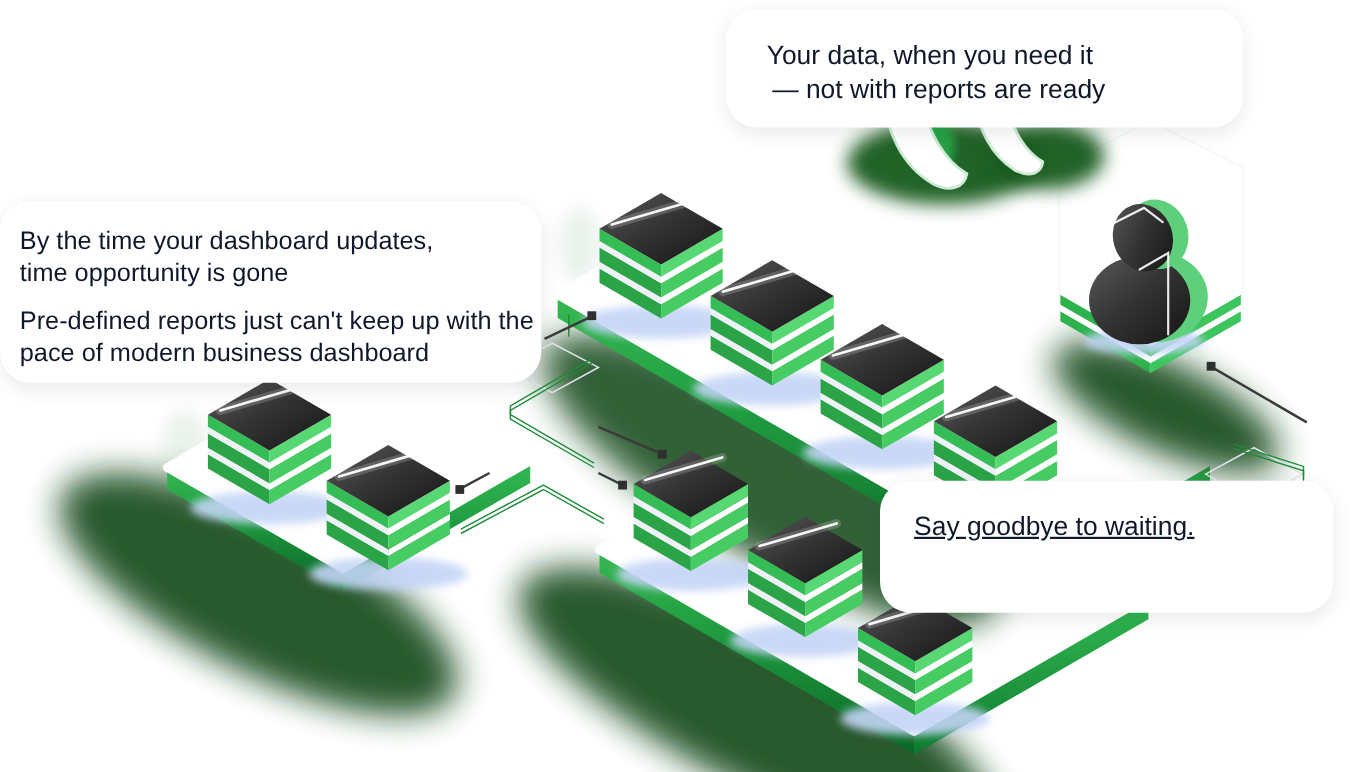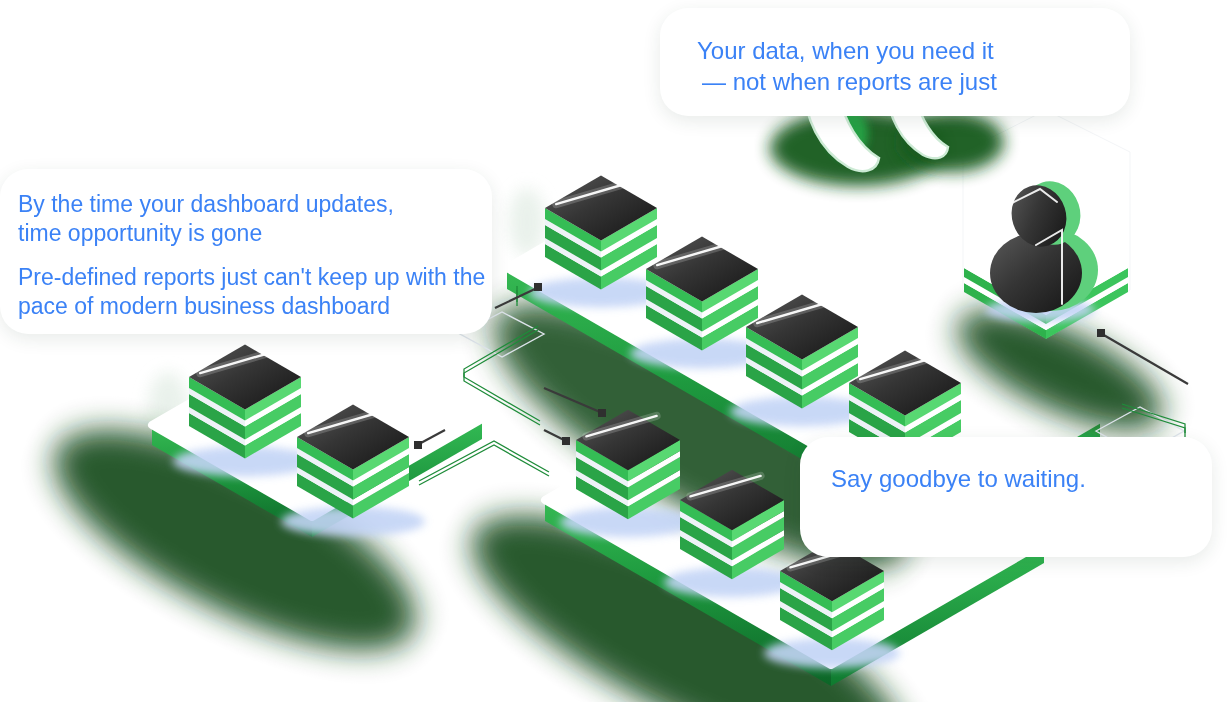--- a/index.html
+++ b/index.html
@@ -3,29 +3,29 @@
 <meta charset="utf-8">
 <style>
   html,body{margin:0;padding:0;background:#ffffff;}
   .stage{
     position:relative;width:1227px;height:702px;background:#ffffff;
     overflow:hidden;font-family:"Liberation Sans",sans-serif;
   }
   #scene{position:absolute;left:0;top:0;}
   .bubble{
     position:absolute;background:#ffffff;border-radius:28px;
-    color:#3b82f6;box-shadow:0 5px 18px rgba(25,60,35,.10);
+    color:#0f172a;box-shadow:0 5px 18px rgba(25,60,35,.10);
     box-sizing:border-box;
   }
   .bubble div{white-space:nowrap;}
   .bubble-top{left:660px;top:8px;width:470px;height:108px;padding:27px 0 0 37px;font-size:24px;line-height:31px;}
   .bubble-top .indent{padding-left:5px;}
-  .bubble-left{left:0;top:169px;width:492px;height:165px;padding:21px 0 0 18px;font-size:23px;line-height:29px;}
+  .bubble-left{left:0;top:183px;width:492px;height:165px;padding:21px 0 0 18px;font-size:23px;line-height:29px;}
   .bubble-left .para-gap{height:15px;}
-  .bubble-br{left:800px;top:437px;width:412px;height:120px;padding:24px 0 0 31px;font-size:24px;line-height:35px;}
+  .bubble-br{left:800px;top:437px;width:412px;height:120px;padding:24px 0 0 31px;font-size:24px;line-height:35px;text-decoration:underline;}
 </style>
 </head>
 <body>
 
 <div class="stage" aria-label="Isometric illustration: data platforms with stacked green databases, a user figure on a pedestal, circuit traces and connector callouts, with three speech bubbles about real-time data access">
 
   <svg id="scene" width="1227" height="702" viewBox="0 0 1227 702">
       <defs>
         <linearGradient id="gTop" x1="0" y1="0" x2="1" y2="1">
           <stop offset="0%" stop-color="#5a5a5a"></stop>
@@ -229,21 +229,21 @@
       <rect x="598" y="409" width="8" height="8" fill="#2f2f2f"></rect>
       <line x1="544" y1="430" x2="564" y2="440" stroke="#3a3a3a" stroke-width="2.2"></line>
       <rect x="562" y="437" width="8" height="8" fill="#2f2f2f"></rect>
       <line x1="1102" y1="334" x2="1188" y2="384" stroke="#3a3a3a" stroke-width="2.2"></line>
       <rect x="1097" y="329" width="8" height="8" fill="#2f2f2f"></rect>
       <polygon points="362,347 437,347 410,387" fill="#ffffff"></polygon>
     </svg>
 
   <div class="bubble bubble-top">
     <div>Your data, when you need it</div>
-    <div class="indent">— not when reports are just</div>
+    <div class="indent">— not with reports are ready</div>
   </div>
 
   <div class="bubble bubble-left">
     <div>By the time your dashboard updates,</div>
     <div>time opportunity is gone</div>
     <div class="para-gap"></div>
     <div>Pre-defined reports just can't keep up with the</div>
     <div>pace of modern business dashboard</div>
   </div>
 

